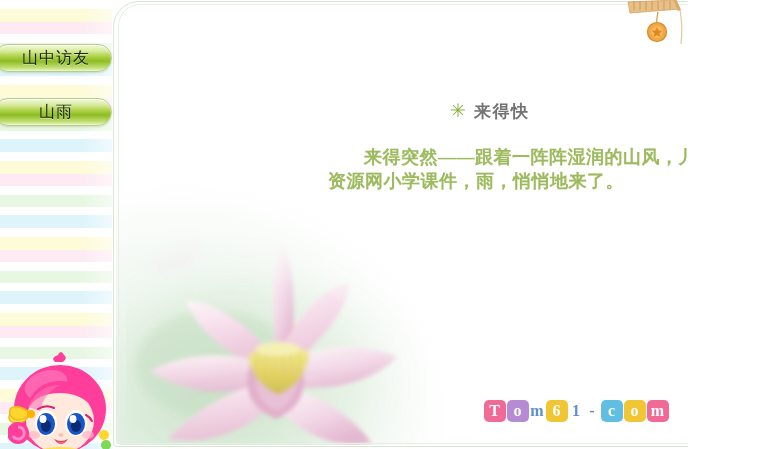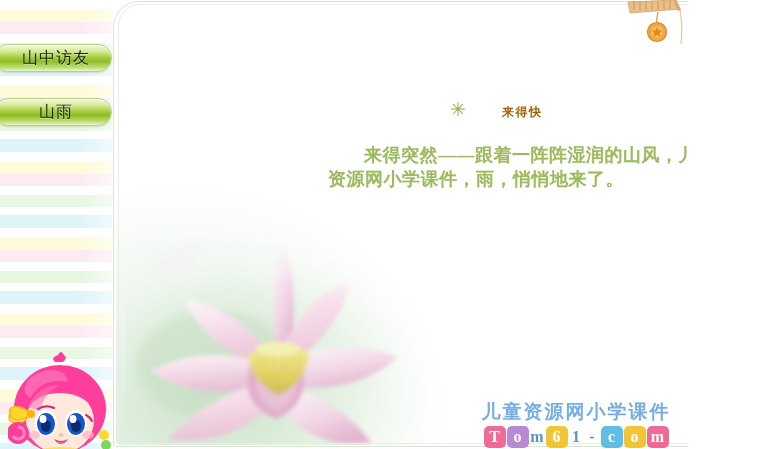--- a/index.html
+++ b/index.html
@@ -159,25 +159,24 @@
     gap: 8px;
     margin-left: 122px;
   }
   #heading-bullet {
     font-size: 19px;
     color: #8fb14a;
     line-height: 1;
   }
   #heading-text {
     font-family: "Liberation Serif", "DejaVu Serif", serif;
-    font-size: 12px;
-    color: #a16207;
+    font-size: 17px;
+    color: #737373;
     letter-spacing: 1.5px;
     font-weight: bold;
-    margin-left: 28px;
   }
   #paragraph {
     margin-top: 22px;
     font-family: "Liberation Serif", "DejaVu Serif", serif;
     font-size: 18px;
     color: #9dba5e;
     letter-spacing: 0.5px;
     line-height: 24px;
     text-indent: 36px;
     width: 400px;
@@ -415,21 +414,20 @@
 
     <path d="M44 12 q-2 10 -1 14" stroke="#dba55f" stroke-width="1.4" fill="none"></path>
     <path d="M66 10 q3 16 1 34" stroke="#e7c79a" stroke-width="1.2" fill="none"></path>
 
     <circle cx="43" cy="32" r="9.5" fill="#f2a741" stroke="#d8872a" stroke-width="1.2"></circle>
     <circle cx="43" cy="32" r="6" fill="#f6bd63"></circle>
     <path d="M43 27 l1.6 3.4 l3.7 .4 l-2.8 2.5 l.8 3.6 l-3.3 -1.9 l-3.3 1.9 l.8 -3.6 l-2.8 -2.5 l3.7 -.4 z" fill="#e8861c"></path>
   </svg>
 
   <div id="watermark">
-    <div id="wm-cn">儿童资源网小学课件</div>
     <div id="wm-en">
       <span class="wm-ch" style="background:#ef5a8c">T</span>
       <span class="wm-ch" style="background:#b07fd0">o</span>
       <span class="wm-ch plain">m</span>
       <span class="wm-ch" style="background:#f0c020">6</span>
       <span class="wm-ch plain">1</span>
       <span class="wm-ch plain">-</span>
       <span class="wm-ch" style="background:#4fb7e0">c</span>
       <span class="wm-ch" style="background:#f0c020">o</span>
       <span class="wm-ch" style="background:#ef5a8c">m</span>

